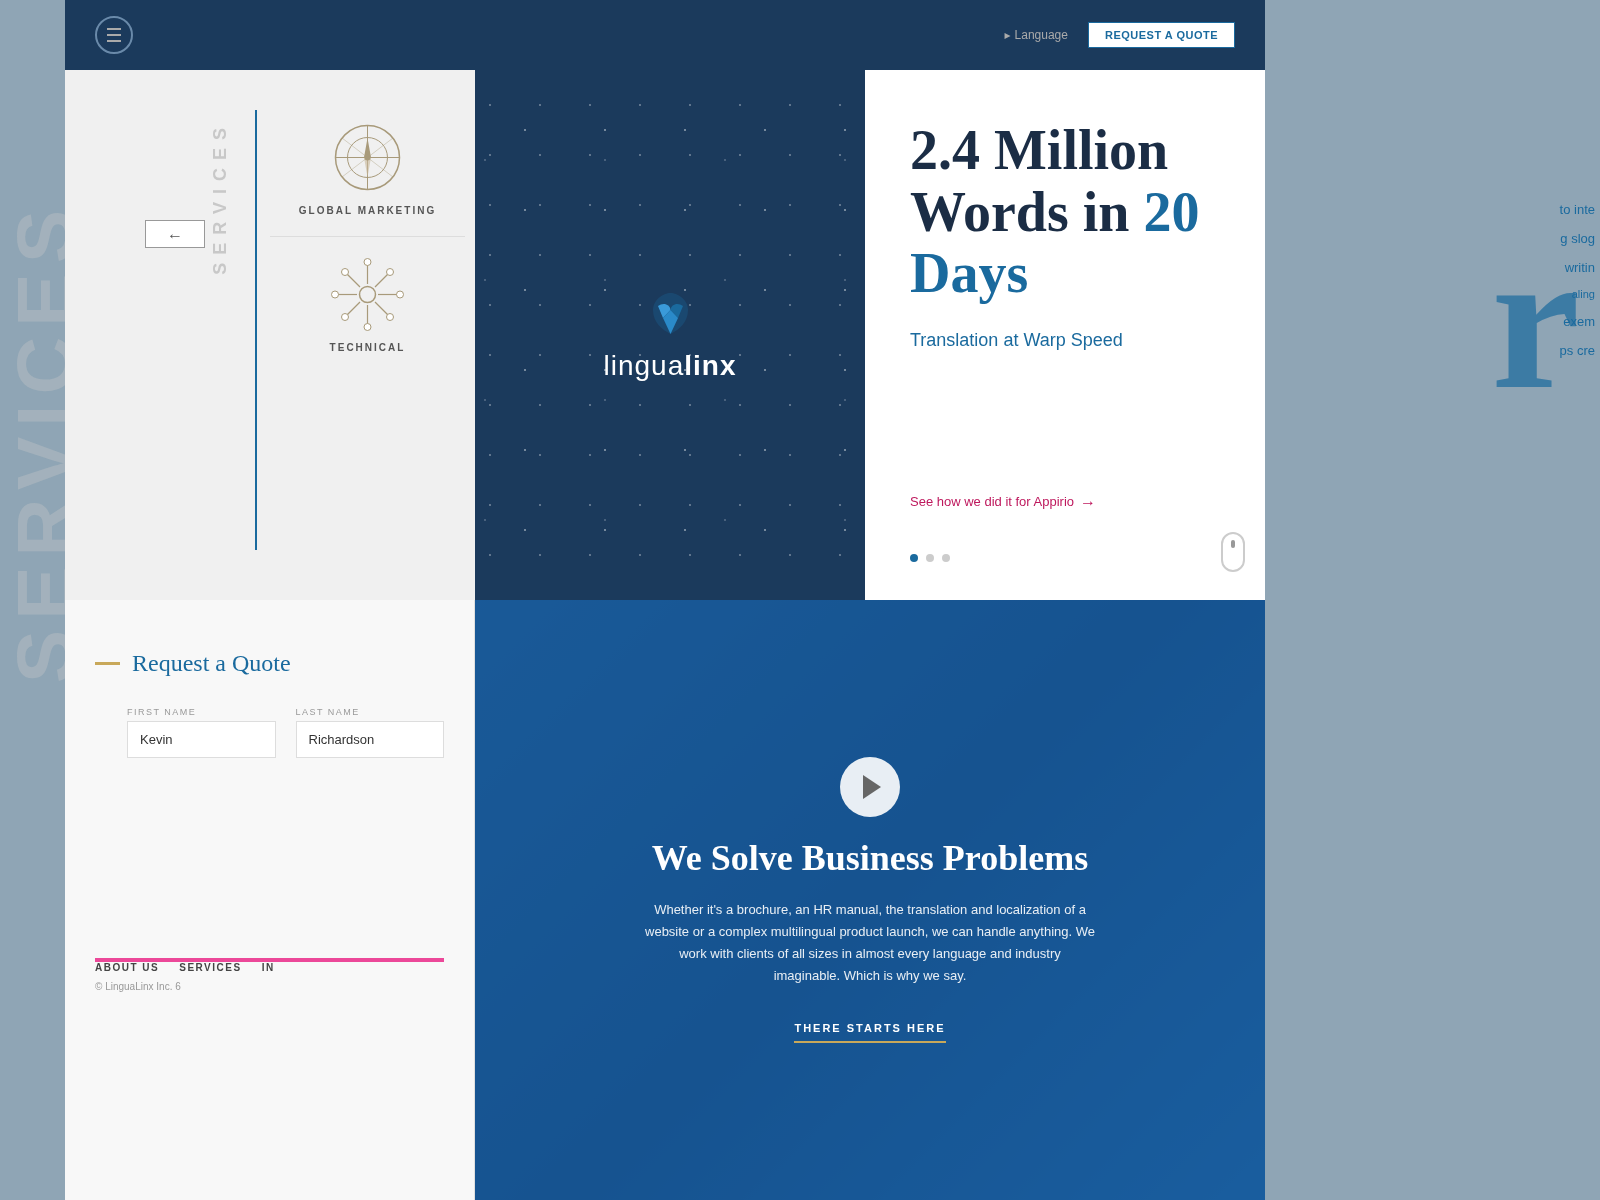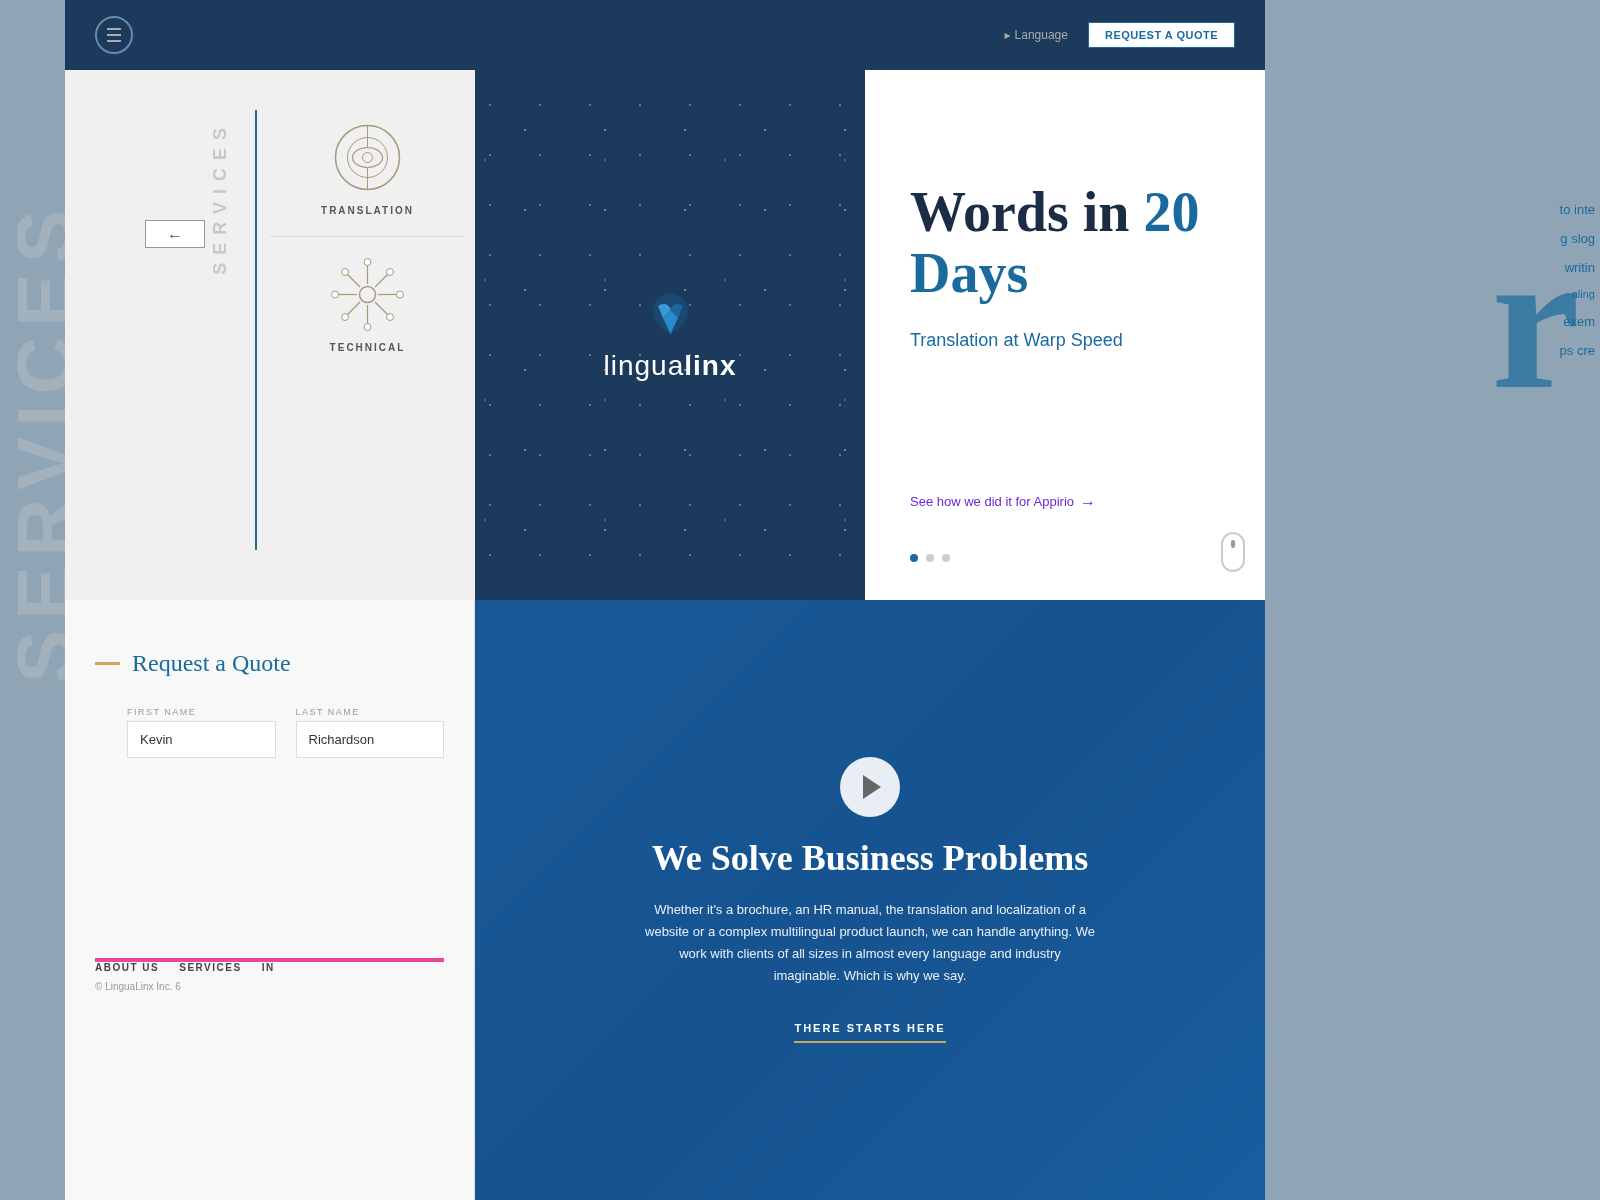--- a/index.html
+++ b/index.html
@@ -265,21 +265,21 @@
     .hero-subtitle {
       font-size: 18px;
       color: #1a6a9e;
       font-family: Arial, sans-serif;
       font-weight: 300;
       margin-bottom: 60px;
     }
 
     .see-how-link {
       font-size: 13px;
-      color: #6d28d9;
+      color: #be185d;
       font-family: Arial, sans-serif;
       display: flex;
       align-items: center;
       gap: 6px;
       cursor: pointer;
       text-decoration: none;
       position: absolute;
       bottom: 90px;
       left: 45px;
     }
@@ -570,35 +570,38 @@
 
   <div class="left-panel">
     <div class="services-vertical-text">SERVICES</div>
     <div class="services-divider"></div>
     <div class="back-btn">
       <span>←</span>
     </div>
 
     <div class="service-items">
 
-
       <div class="service-item">
         <div class="service-icon">
           <svg viewBox="0 0 75 75" fill="none" xmlns="http://www.w3.org/2000/svg">
             <circle cx="37.5" cy="37.5" r="32" stroke="#a89a7a" stroke-width="1.5" fill="none"></circle>
             <circle cx="37.5" cy="37.5" r="20" stroke="#a89a7a" stroke-width="1" fill="none"></circle>
-
-            <ellipse cx="37.5" cy="37.5" rx="15" ry="10" stroke="#a89a7a" stroke-width="1.2" fill="none"></ellipse>
-            <circle cx="37.5" cy="37.5" r="5" stroke="#a89a7a" stroke-width="1" fill="none"></circle>
-            <line x1="37.5" y1="5" x2="37.5" y2="27" stroke="#a89a7a" stroke-width="1"></line>
-            <line x1="37.5" y1="48" x2="37.5" y2="70" stroke="#a89a7a" stroke-width="1"></line>
+            <line x1="37.5" y1="5" x2="37.5" y2="70" stroke="#a89a7a" stroke-width="1"></line>
+            <line x1="5" y1="37.5" x2="70" y2="37.5" stroke="#a89a7a" stroke-width="1"></line>
+            <line x1="12" y1="18" x2="63" y2="57" stroke="#a89a7a" stroke-width="0.8" opacity="0.5"></line>
+            <line x1="12" y1="57" x2="63" y2="18" stroke="#a89a7a" stroke-width="0.8" opacity="0.5"></line>
+
+            <polygon points="37.5,18 34,37.5 37.5,35 41,37.5" fill="#a89a7a"></polygon>
+            <polygon points="37.5,57 34,37.5 37.5,40 41,37.5" fill="#c8b89a" opacity="0.6"></polygon>
+            <circle cx="37.5" cy="37.5" r="3" fill="#a89a7a"></circle>
           </svg>
         </div>
-        <div class="service-label">TRANSLATION</div>
+        <div class="service-label">GLOBAL MARKETING</div>
       </div>
+
 
       <div class="service-item">
         <div class="service-icon">
           <svg viewBox="0 0 75 75" fill="none" xmlns="http://www.w3.org/2000/svg">
             <circle cx="37.5" cy="37.5" r="8" stroke="#a89a7a" stroke-width="1.5" fill="none"></circle>
 
             <line x1="37.5" y1="5" x2="37.5" y2="27" stroke="#a89a7a" stroke-width="1.2"></line>
             <line x1="37.5" y1="48" x2="37.5" y2="70" stroke="#a89a7a" stroke-width="1.2"></line>
             <line x1="5" y1="37.5" x2="27" y2="37.5" stroke="#a89a7a" stroke-width="1.2"></line>
             <line x1="48" y1="37.5" x2="70" y2="37.5" stroke="#a89a7a" stroke-width="1.2"></line>
@@ -637,21 +640,21 @@
       <div>
         <span style="color:white; font-size:28px; font-family:Arial,sans-serif; font-weight:300; letter-spacing:1px;">
           <span>lingua</span><span style="font-weight:600;">linx</span>
         </span>
       </div>
     </div>
   </div>
 
   <div class="right-panel">
     <div class="hero-heading">
-      <br>
+      <span>2.4 Million</span><br>
       <span>Words in </span><span class="accent">20 Days</span>
     </div>
     <div class="hero-subtitle">Translation at Warp Speed</div>
 
     <a class="see-how-link">
       <span>See how we did it for Appirio</span>
       <span class="see-how-arrow">→</span>
     </a>
 
     <div class="dots-indicator">

